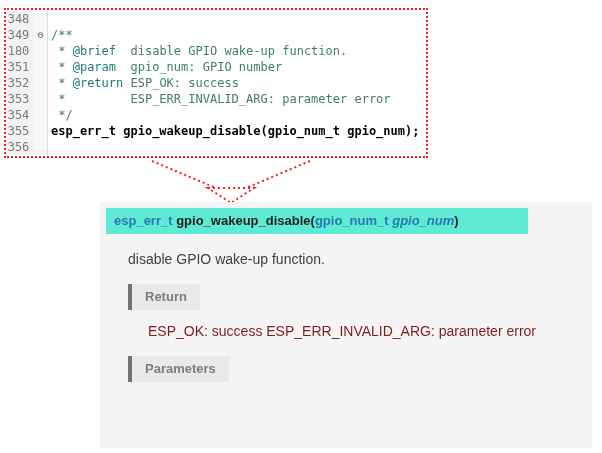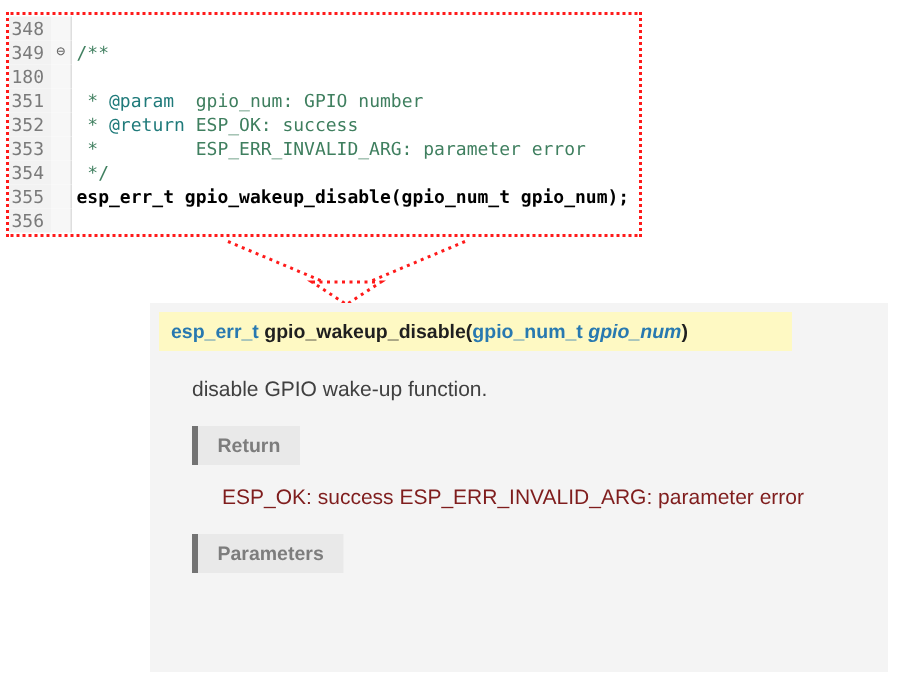--- a/index.html
+++ b/index.html
@@ -37,21 +37,21 @@
 
   
   .arrow { position:absolute; left:138px; top:159px; }
 
   
   .doc-panel {
     position:absolute; left:100px; top:202px; width:492px; height:246px;
     background:#f4f4f4; color:#404040;
   }
   .signature {
-    margin:6px 0 0 6px; width:422px; background:#fef9c3;
+    margin:6px 0 0 6px; width:422px; background:#5eead4;
     padding:5px 8px 6px 8px; font-size:13px; font-weight:bold;
     color:#1f1f1f; white-space:pre-wrap;
   }
   .sig-ret, .sig-ptype { color:#2879b0; }
   .sig-pname { color:#2879b0; font-style:italic; }
   .sig-name, .sig-punct { color:#1f1f1f; }
 
   .desc { margin:17px 0 0 28px; font-size:14px; color:#404040; }
 
   .rubric {
@@ -72,21 +72,21 @@
 </style>
 </head>
 <body>
 
 <div class="stage">
 
   <div class="code-box">
     <div>
         <div class="code-line"><span class="gutter-num">348</span><span class="gutter-fold"></span><span class="code-text"></span></div>
         <div class="code-line"><span class="gutter-num">349</span><span class="gutter-fold">⊖</span><span class="code-text"><span class="seg-comment">/**</span></span></div>
-        <div class="code-line"><span class="gutter-num">180</span><span class="gutter-fold"></span></div>
+        <div class="code-line"><span class="gutter-num">180</span><span class="gutter-fold"></span><span class="code-text"><span class="seg-comment"> * </span><span class="seg-doctag">@brief</span><span class="seg-comment">  disable GPIO wake-up function.</span></span></div>
         <div class="code-line"><span class="gutter-num">351</span><span class="gutter-fold"></span><span class="code-text"><span class="seg-comment"> * </span><span class="seg-doctag">@param</span><span class="seg-comment">  gpio_num: GPIO number</span></span></div>
         <div class="code-line"><span class="gutter-num">352</span><span class="gutter-fold"></span><span class="code-text"><span class="seg-comment"> * </span><span class="seg-doctag">@return</span><span class="seg-comment"> ESP_OK: success</span></span></div>
         <div class="code-line"><span class="gutter-num">353</span><span class="gutter-fold"></span><span class="code-text"><span class="seg-comment"> *         ESP_ERR_INVALID_ARG: parameter error</span></span></div>
         <div class="code-line"><span class="gutter-num">354</span><span class="gutter-fold"></span><span class="code-text"><span class="seg-comment"> */</span></span></div>
         <div class="code-line"><span class="gutter-num">355</span><span class="gutter-fold"></span><span class="code-text"><span class="seg-code">esp_err_t gpio_wakeup_disable(gpio_num_t gpio_num);</span></span></div>
         <div class="code-line"><span class="gutter-num">356</span><span class="gutter-fold"></span><span class="code-text"></span></div>
       </div>
   </div>
 
   <svg class="arrow" width="185" height="46" viewBox="0 0 185 46">

